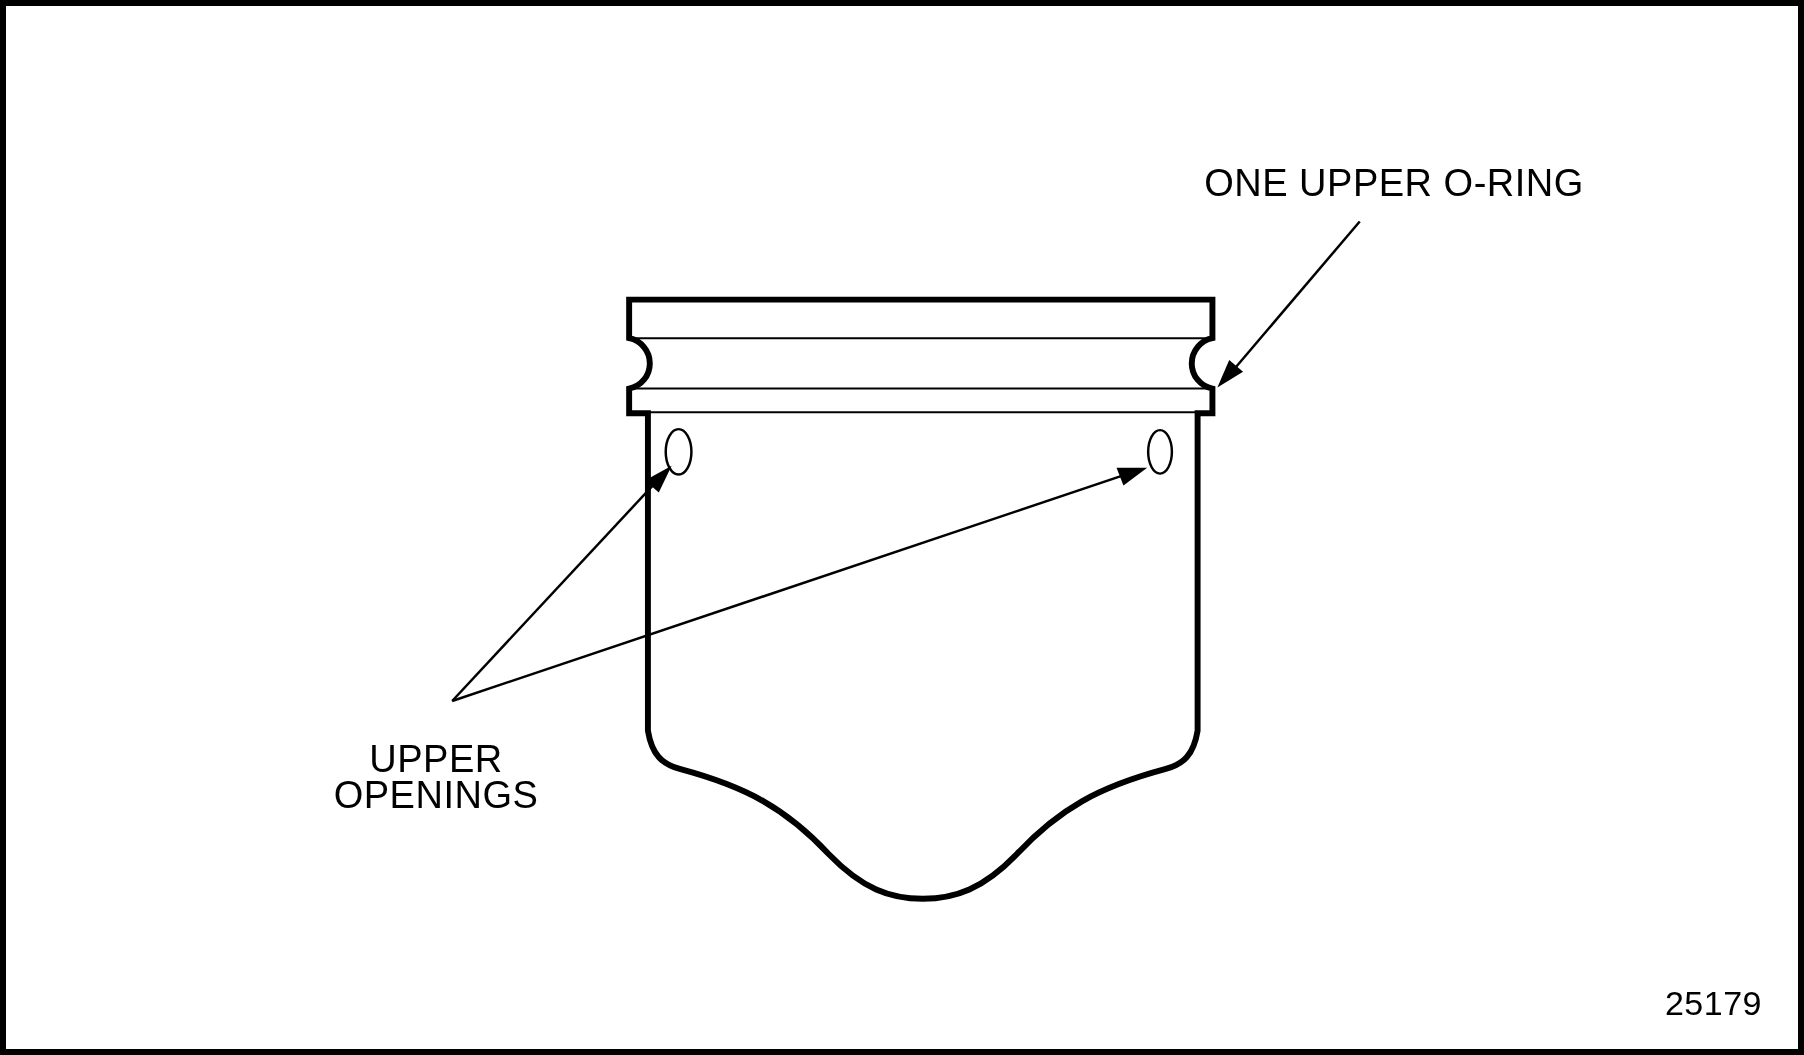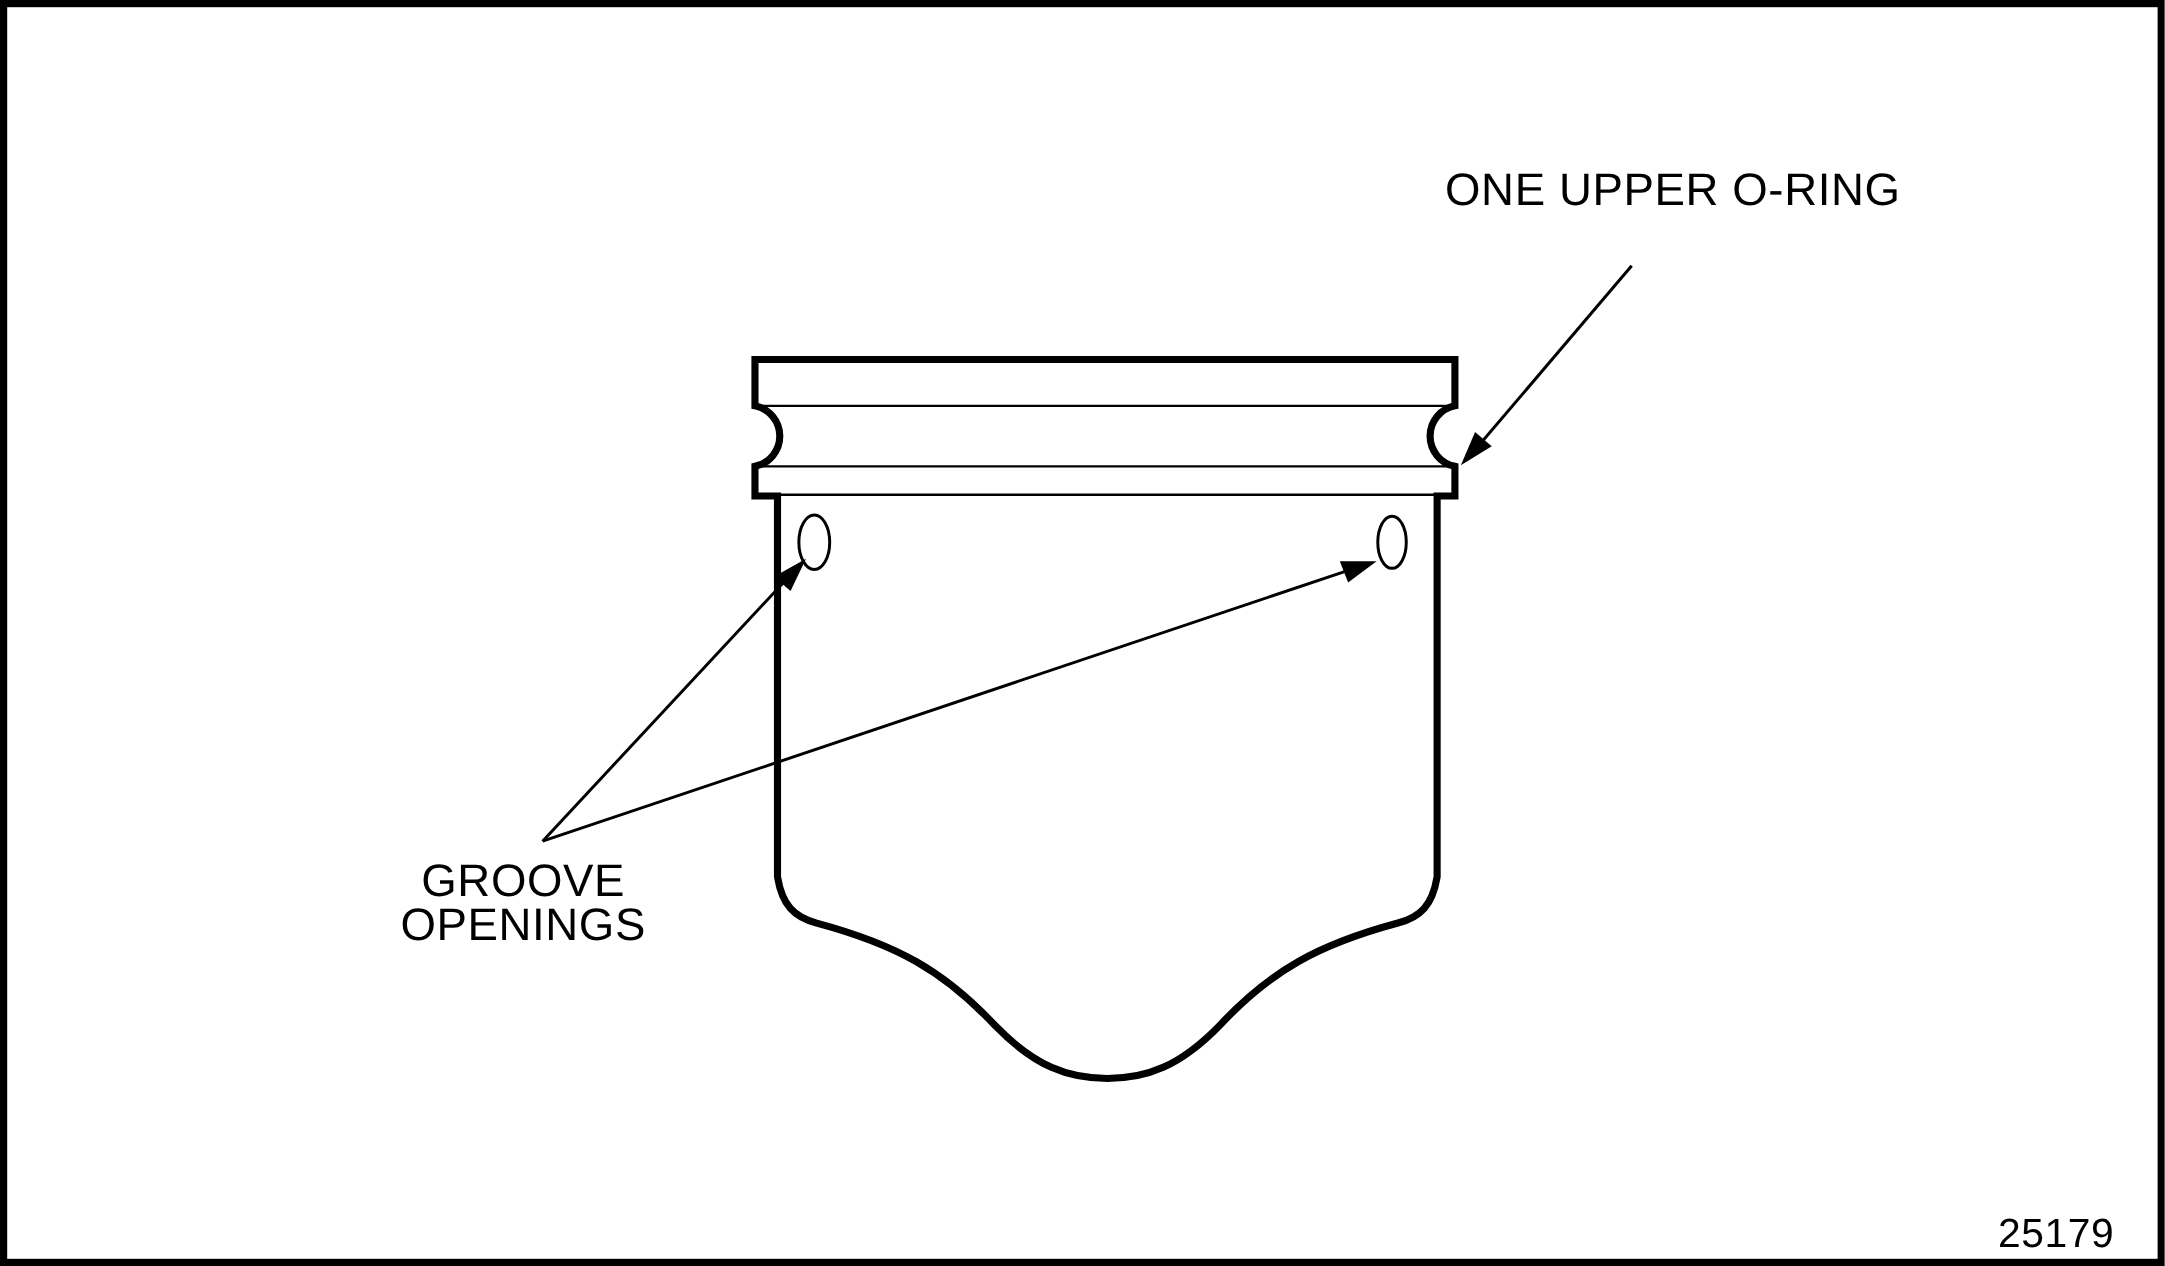--- a/index.html
+++ b/index.html
@@ -27,37 +27,37 @@
     display: block;
   }
   .callout {
     position: absolute;
     text-align: center;
     font-size: 38px;
     line-height: 36px;
     letter-spacing: 0.5px;
     white-space: nowrap;
     transform: translateX(-50%);
+    margin-top: 24px;
   }
   .callout-oring {
     left: 1388px;
     top: 135px;
   }
   .callout-outlet {
     left: 430px;
     top: 711px;
   }
   .fig-number {
     position: absolute;
     top: 980px;
     right: 36px;
     font-size: 34px;
     line-height: 34px;
     letter-spacing: 0.5px;
-    margin-top: 25px;
   }
 </style>
 </head>
 <body>
 
 <div class="figure-canvas">
 
   <svg class="diagram-svg" viewBox="0 0 1804 1055" xmlns="http://www.w3.org/2000/svg">
 
     <path fill="none" stroke="#000000" stroke-width="6" stroke-linejoin="miter" d="M 626,336
@@ -94,19 +94,19 @@
       <line x1="447" y1="703" x2="1140" y2="470" stroke="#000000" stroke-width="2.5"></line>
       <polygon points="1150,467 1126,485 1119,467" fill="#000000"></polygon>
     </g>
   </svg>
 
   <div class="callout callout-oring">
     <div>ONE UPPER O-RING</div>
   </div>
 
   <div class="callout callout-outlet">
-    <div>GROOVE</div>
+    <div>UPPER</div>
     <div>OPENINGS</div>
   </div>
 
   <div class="fig-number">25179</div>
 
 </div>
 
 </body></html>

